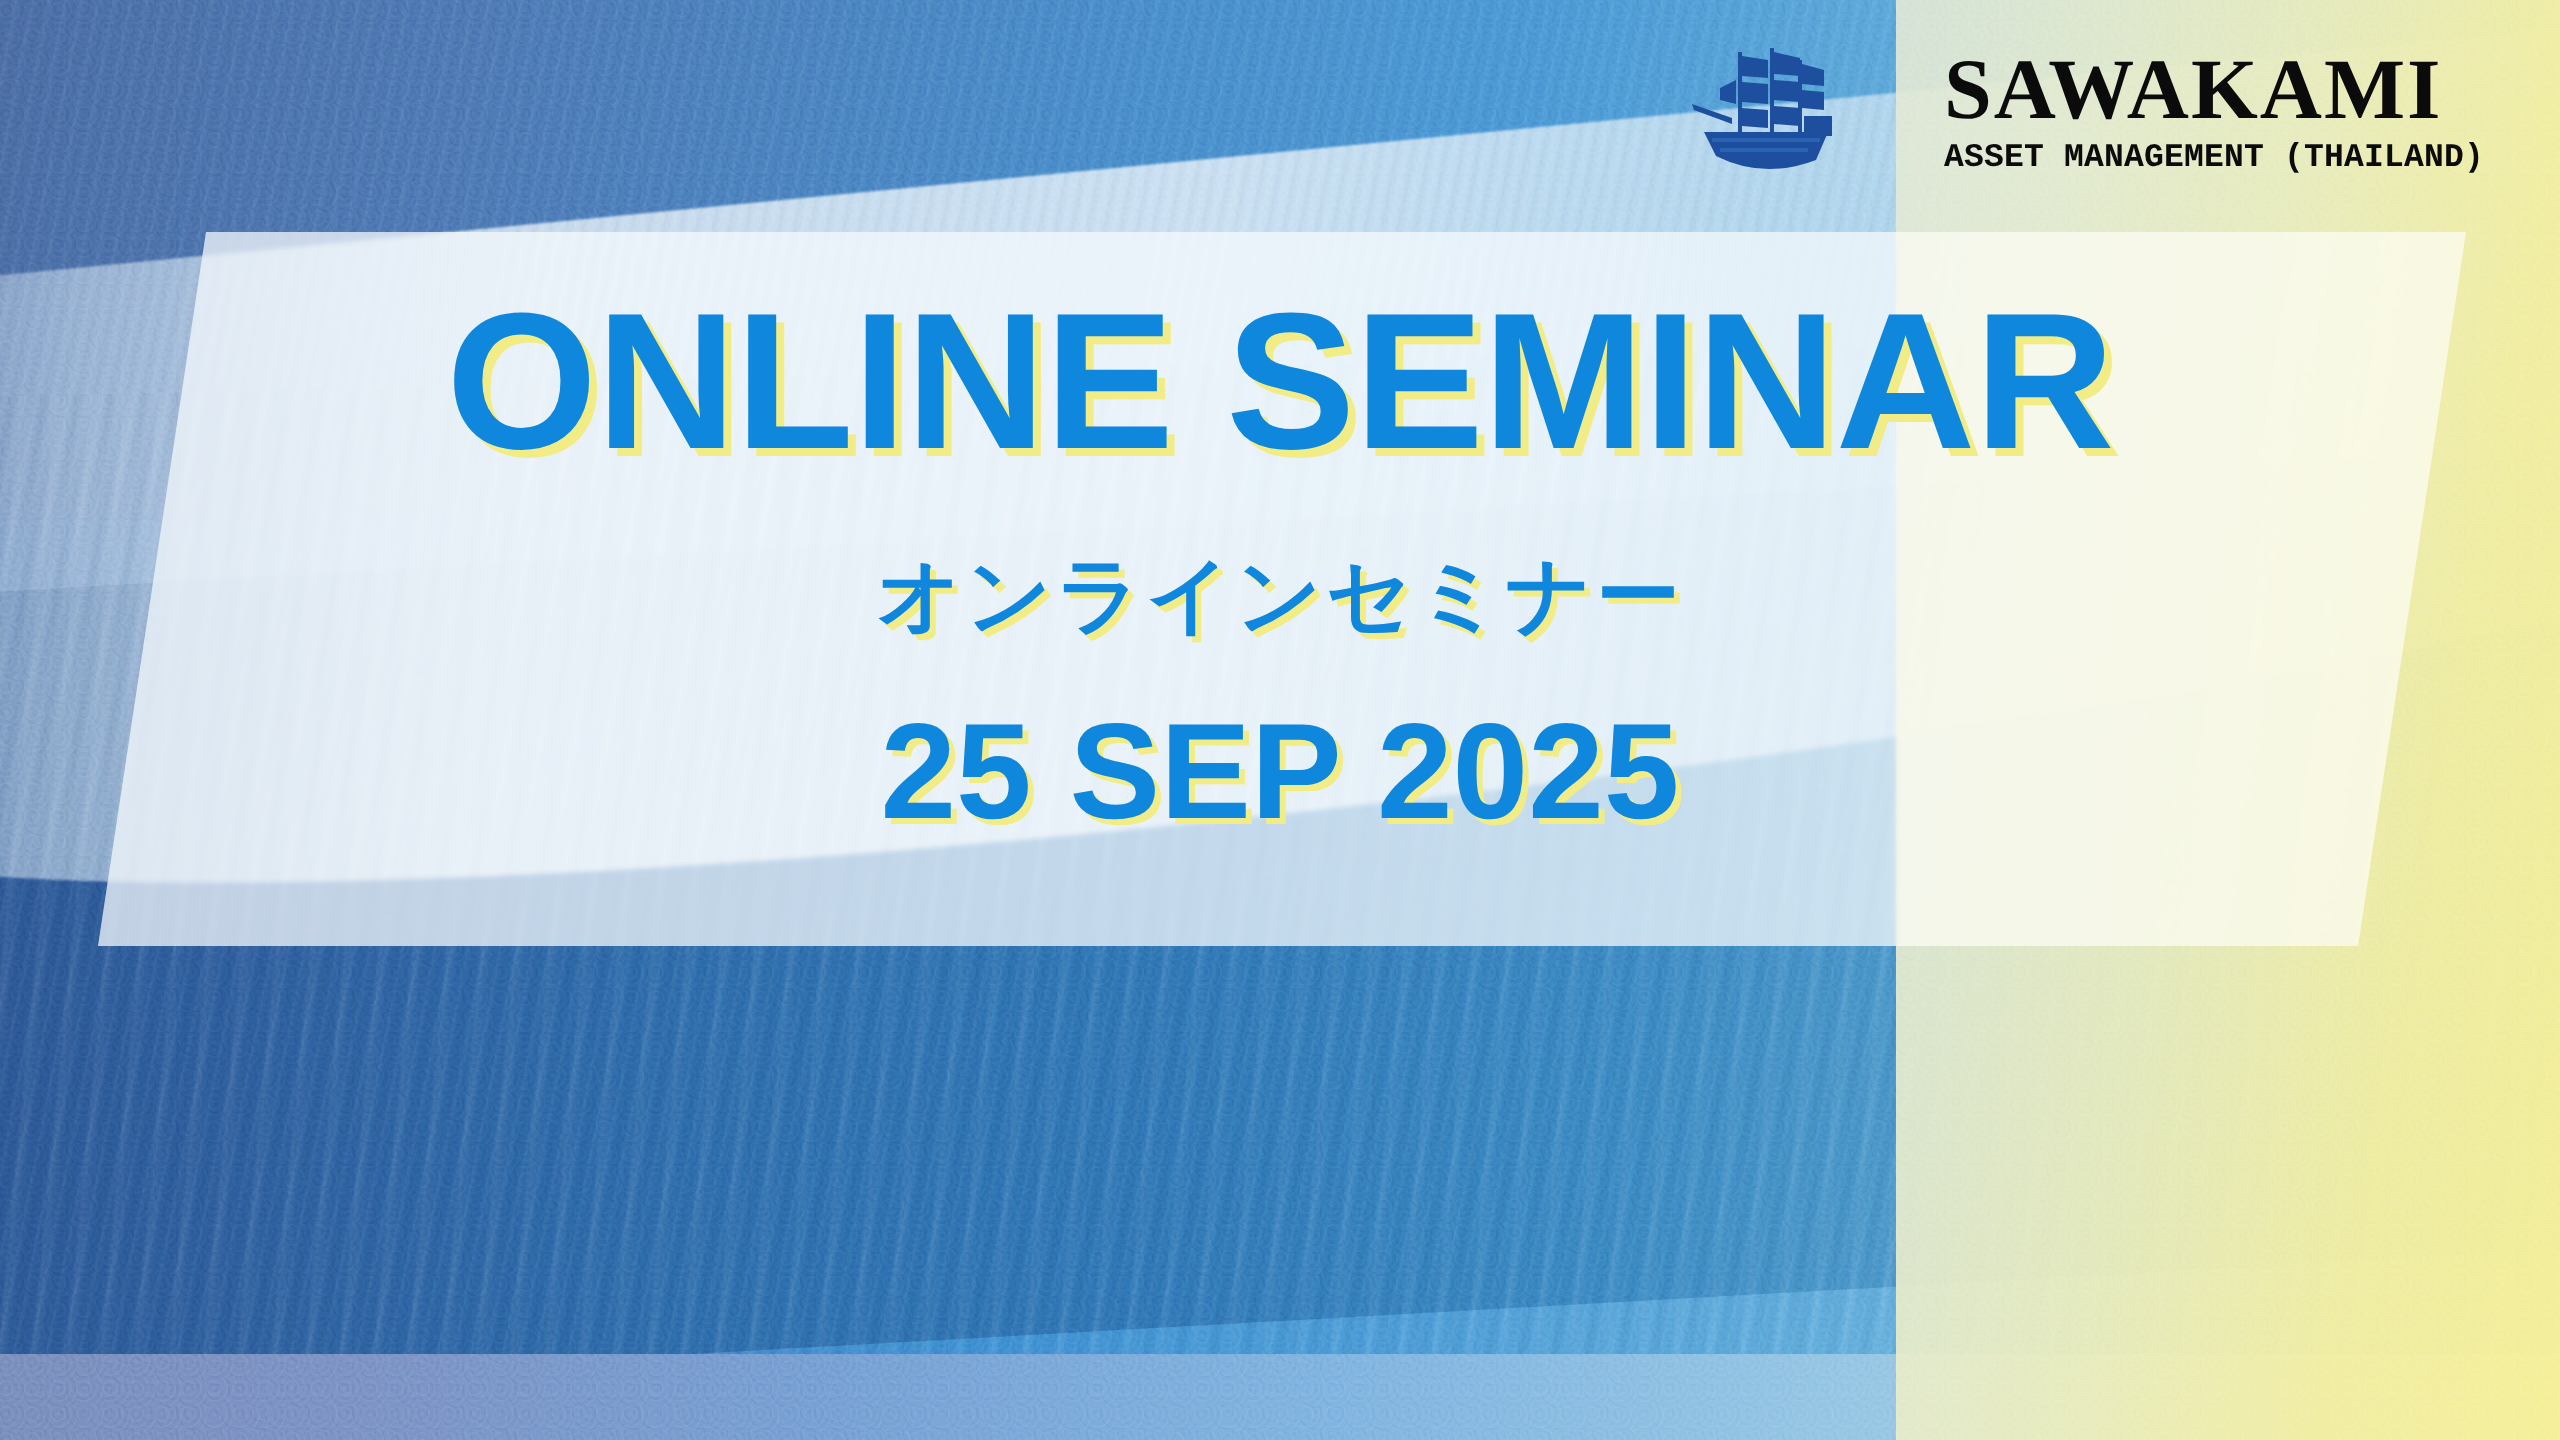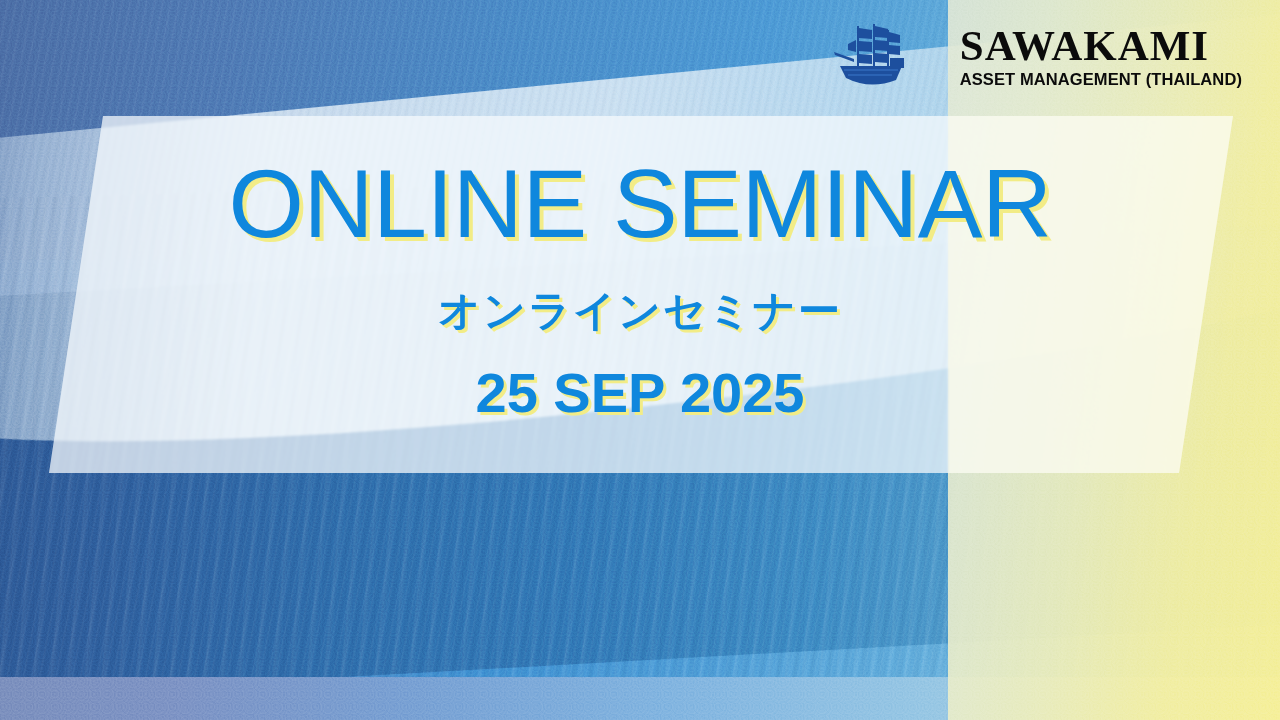--- a/index.html
+++ b/index.html
@@ -153,40 +153,40 @@
   }
 
   
   .content {
     position:absolute; left:0; top:116px; width:1280px; height:357px;
     display:flex; flex-direction:column;
     align-items:center; justify-content:flex-start;
   }
   .title-main {
     font-size:97px;
-    font-weight:normal;
+    font-weight:bold;
     letter-spacing:-0.5px;
     line-height:1;
     color:#0f87dd;
     text-shadow:4px 4px 0 #f2ec86;
-    margin-top:39px;
+    margin-top:26px;
     white-space:nowrap;
   }
   .title-jp {
     font-size:42px;
     font-weight:bold;
     line-height:1;
     color:#0f87dd;
     text-shadow:3px 3px 0 #f2ec86;
     margin-top:38px;
     letter-spacing:2px;
     white-space:nowrap;
   }
   .title-date {
-    font-size:56px;
+    font-size:68px;
     font-weight:bold;
     line-height:1;
     color:#0f87dd;
     text-shadow:3px 3px 0 #f2ec86;
     margin-top:33px;
     letter-spacing:0px;
     white-space:nowrap;
   }
 
   
@@ -200,21 +200,21 @@
   .logo-name {
     font-family:"Liberation Serif", serif;
     font-weight:bold;
     font-size:43px;
     line-height:0.98;
     letter-spacing:1.0px;
     color:#0b0b0b;
     white-space:nowrap;
   }
   .logo-sub {
-    font-family:Liberation Sans, sans-serif;
+    font-family:Liberation Mono, monospace;
     font-weight:bold;
     font-size:16.5px;
     line-height:1.15;
     letter-spacing:0.1px;
     color:#0b0b0b;
     white-space:nowrap;
     text-align:left;
     margin-top:2px;
   }
 </style>

